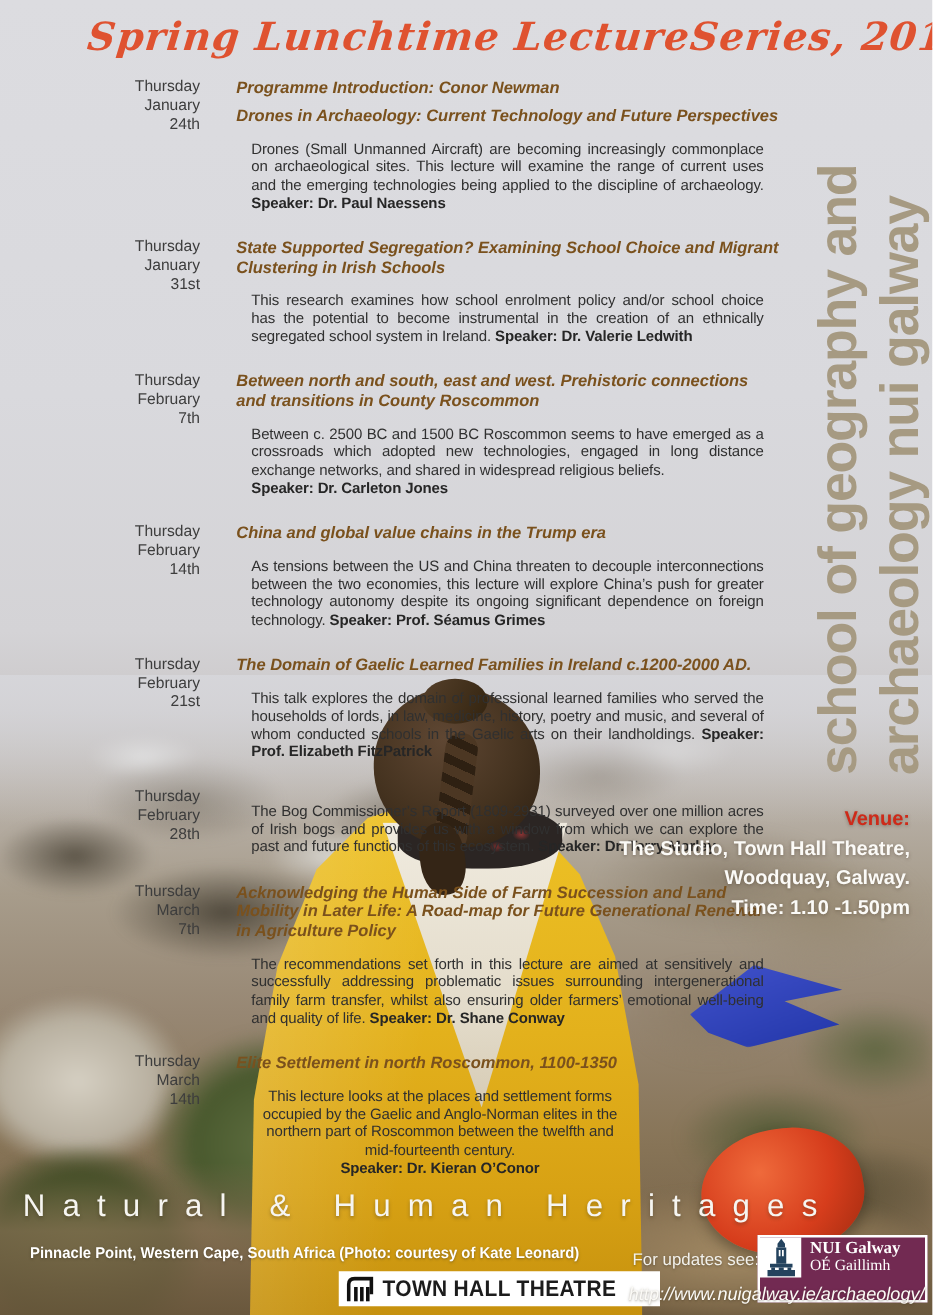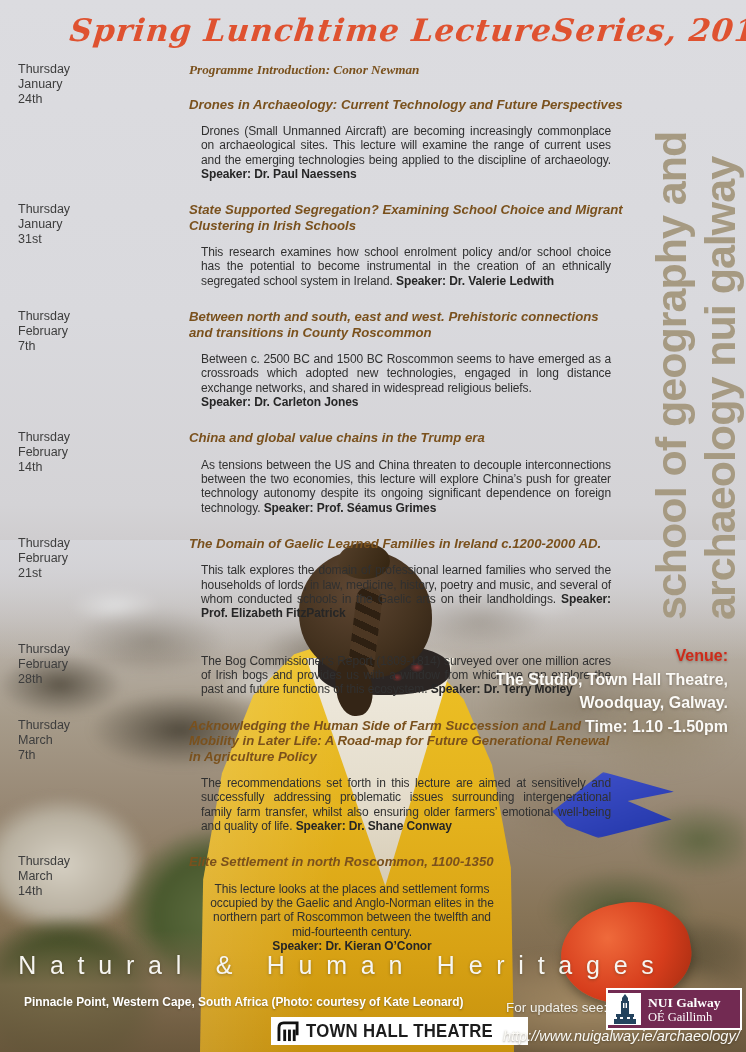--- a/index.html
+++ b/index.html
@@ -125,30 +125,30 @@
   .title{
     left:70px; top:12px; width:560px; text-align:center;
     font-family:"DejaVu Serif", serif; font-style:italic; font-weight:bold;
     font-size:31px; color:#df5230; letter-spacing:1px;
     transform:skewX(-6deg);
     white-space:nowrap;
   }
   .entries{left:18px; top:62px; width:612px;}
   .entry{display:flex; margin-bottom:9px;}
   .edate{
-    width:142px; flex:0 0 142px; text-align:left;
+    width:142px; flex:0 0 142px; text-align:right;
     font-size:12.5px; line-height:15px; color:#3d3d3d;
   }
   .edate span{display:block;}
   .ebody{margin-left:29px; width:434px;}
   .etitle{
     color:#7a511d; font-weight:bold; font-style:italic;
     font-size:13.2px; line-height:15.5px; margin:0 0 3px 0;
   }
-  .epre{margin-bottom:19px;font-family:Liberation Serif, serif;}
+  .epre{margin-bottom:7px;}
   .edesc{
     color:#303030; font-size:12px; line-height:14.3px;
     text-align:justify; letter-spacing:-.1px; margin:12px;
   }
   .edesc.narrow{width:302px; text-align:center;}
   .espeaker{font-weight:bold; color:#262626;}
   .espeaker.block{display:block;}
   .sidebar-line{
     font-weight:bold; font-size:43px; letter-spacing:-1px;
     color:#a69a82; white-space:nowrap;
@@ -180,23 +180,23 @@
   .tht-icon{width:23px; height:21px; margin-right:6px; flex:0 0 auto;}
   .tht-text{
     color:#1c1c1c; font-size:18px; font-weight:600; letter-spacing:.3px;
     transform:scaleX(.93); transform-origin:0 50%; white-space:nowrap;
   }
   .updates{
     left:506px; top:1000px; color:#f2f1ec; font-size:13.5px;
     text-shadow:0 1px 2px rgba(60,50,30,.5);
   }
   .nui{
-    left:606px; top:988px; width:136px; height:42px;
+    left:606px; top:988px; width:136px; height:54px;
     background:#722a52; border:2px solid #ffffff; box-sizing:border-box;
-    display:flex; align-items:center;
+    display:flex; align-items:flex-start;
   }
   .nui-crest{
     width:33px; background:#ffffff; display:flex;
     align-items:center; justify-content:center; flex:0 0 33px;
   }
   .nui-crest svg{width:24px; height:32px;}
   .nui-text{
     flex:1; display:flex; flex-direction:column; justify-content:center;
     padding-left:7px; color:#ffffff;
     font-family:"Liberation Serif", serif;
@@ -299,21 +299,21 @@
       </div>
     </div>
 
     <div class="entry">
       <div class="edate">
         <span>Thursday</span>
         <span>February</span>
         <span>28th</span>
       </div>
       <div class="ebody">
-        <p class="edesc"><span>The Bog Commissioner’s Report (1809-1814) surveyed over one million acres of Irish bogs and provides us with a window from which we can explore the past and future functions of this ecosystem.</span> <span class="espeaker">Speaker:  Dr. Terry Morley</span></p>
+        <p class="edesc"><span>The Bog Commissioner’s Report (1809-2931) surveyed over one million acres of Irish bogs and provides us with a window from which we can explore the past and future functions of this ecosystem.</span> <span class="espeaker">Speaker:  Dr. Terry Morley</span></p>
       </div>
     </div>
 
     <div class="entry">
       <div class="edate">
         <span>Thursday</span>
         <span>March</span>
         <span>7th</span>
       </div>
       <div class="ebody">

